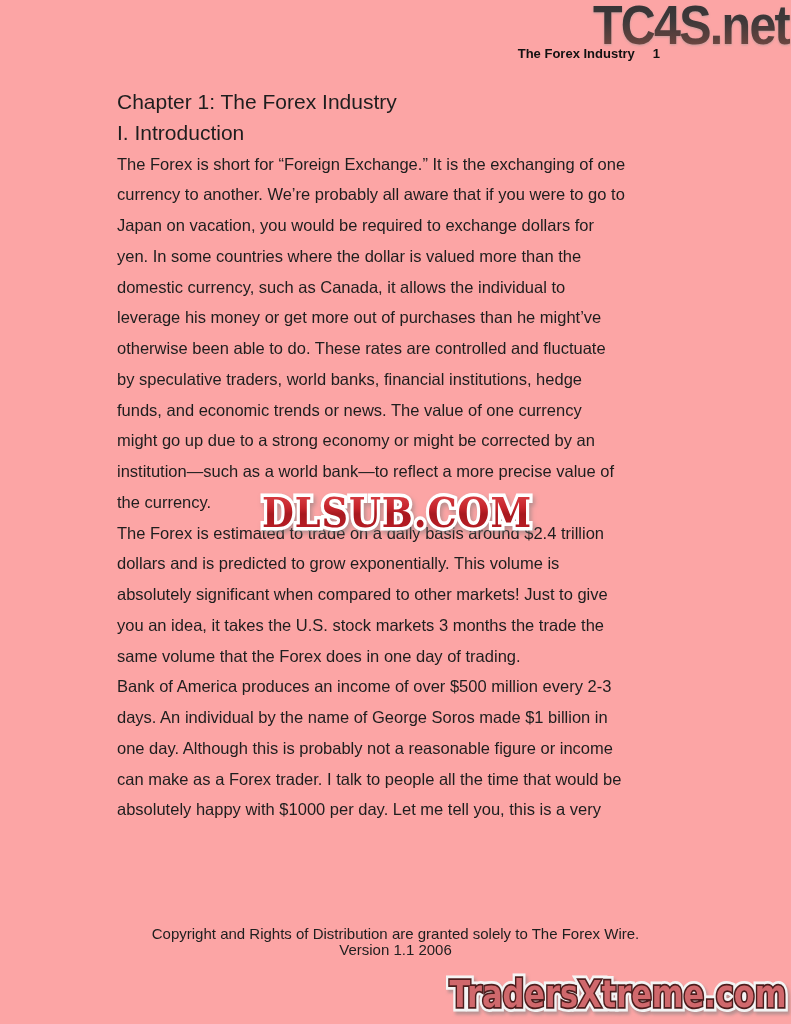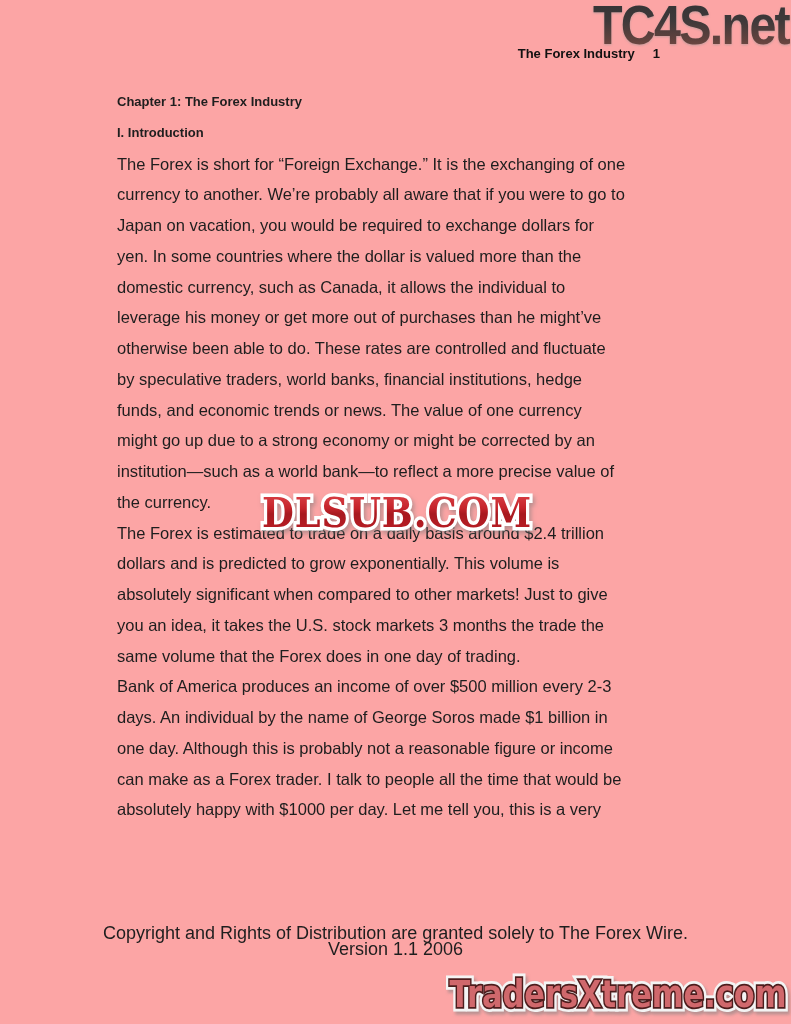--- a/index.html
+++ b/index.html
@@ -29,36 +29,36 @@
   .running-head .pagenum { margin-left:18px; }
 
   
   .content {
     position:absolute; left:117px; top:87px; width:562px;
     font-size:16.5px; color:#1e1e1e;
   }
   .content .line {
     height:30.75px; line-height:30.75px; white-space:nowrap;
   }
-  .content .line.bold { font-weight:bold; font-size:13px; }
+  .content .line.bold { font-weight:normal; font-size:21px; }
 
   
   .watermark {
     position:absolute; left:252px; top:488px; width:290px; height:52px;
     filter: drop-shadow(2px 3px 2px rgba(120,120,120,0.5));
   }
   .watermark text {
     font-family:"DejaVu Serif", serif; font-weight:bold; font-size:41px;
     stroke:#ffffff; stroke-width:7px; paint-order:stroke; letter-spacing:1px;
   }
 
   
   .footer {
     position:absolute; top:926px; left:0; width:100%;
-    text-align:center; font-size:18px; line-height:15.5px; color:#1e1e1e;
+    text-align:center; font-size:15px; line-height:15.5px; color:#1e1e1e;
   }
 
   
   .tx-logo {
     position:absolute; left:446px; top:972px; width:345px; height:50px;
     filter: drop-shadow(2px 3px 1.5px rgba(130,130,130,0.55));
   }
   .tx-logo text {
     font-family:"DejaVu Sans", sans-serif; font-weight:bold; font-size:37px;
   }

